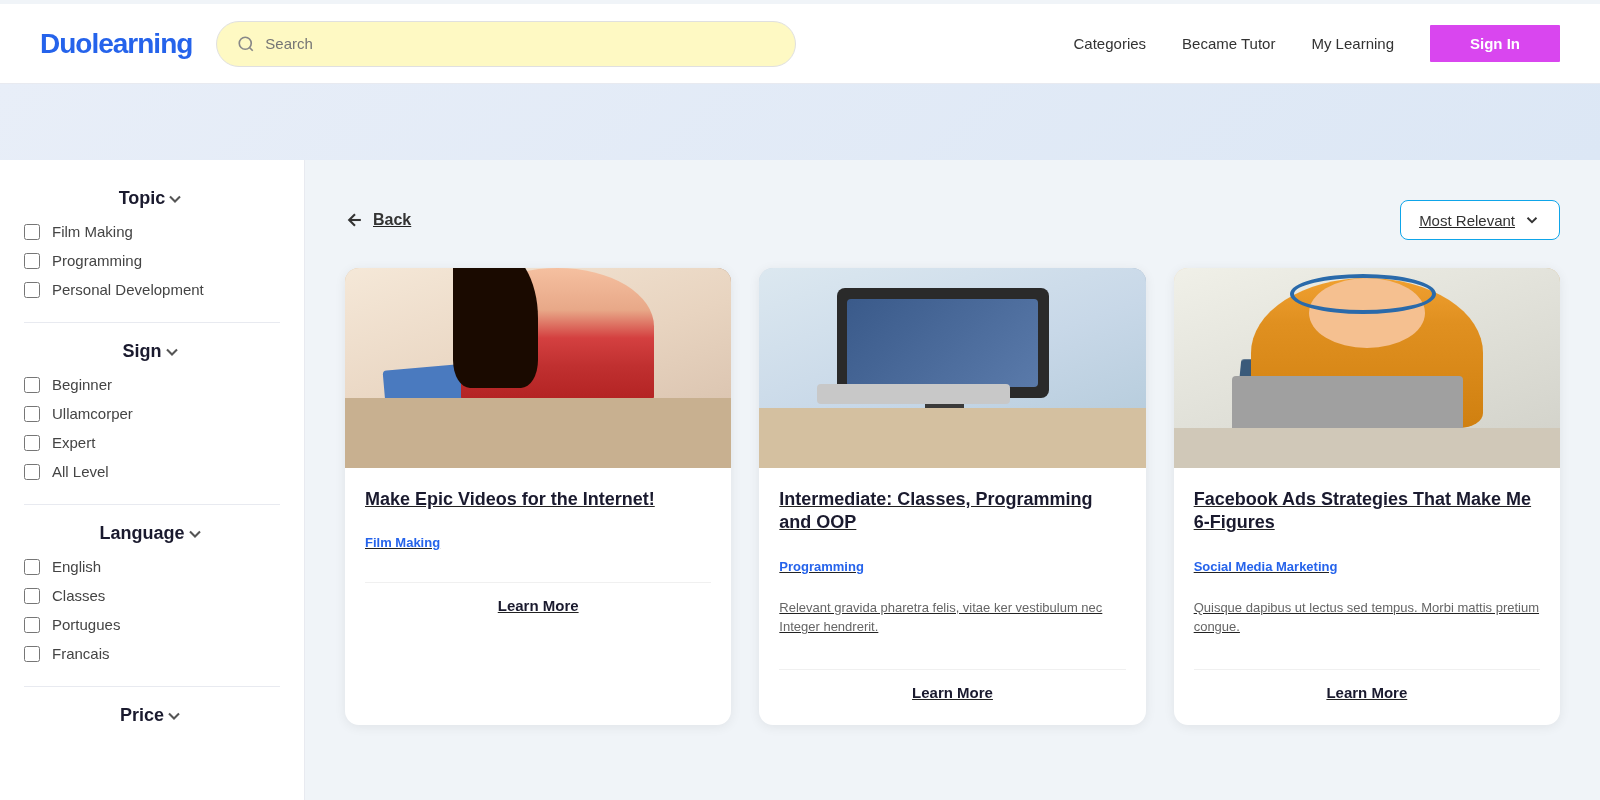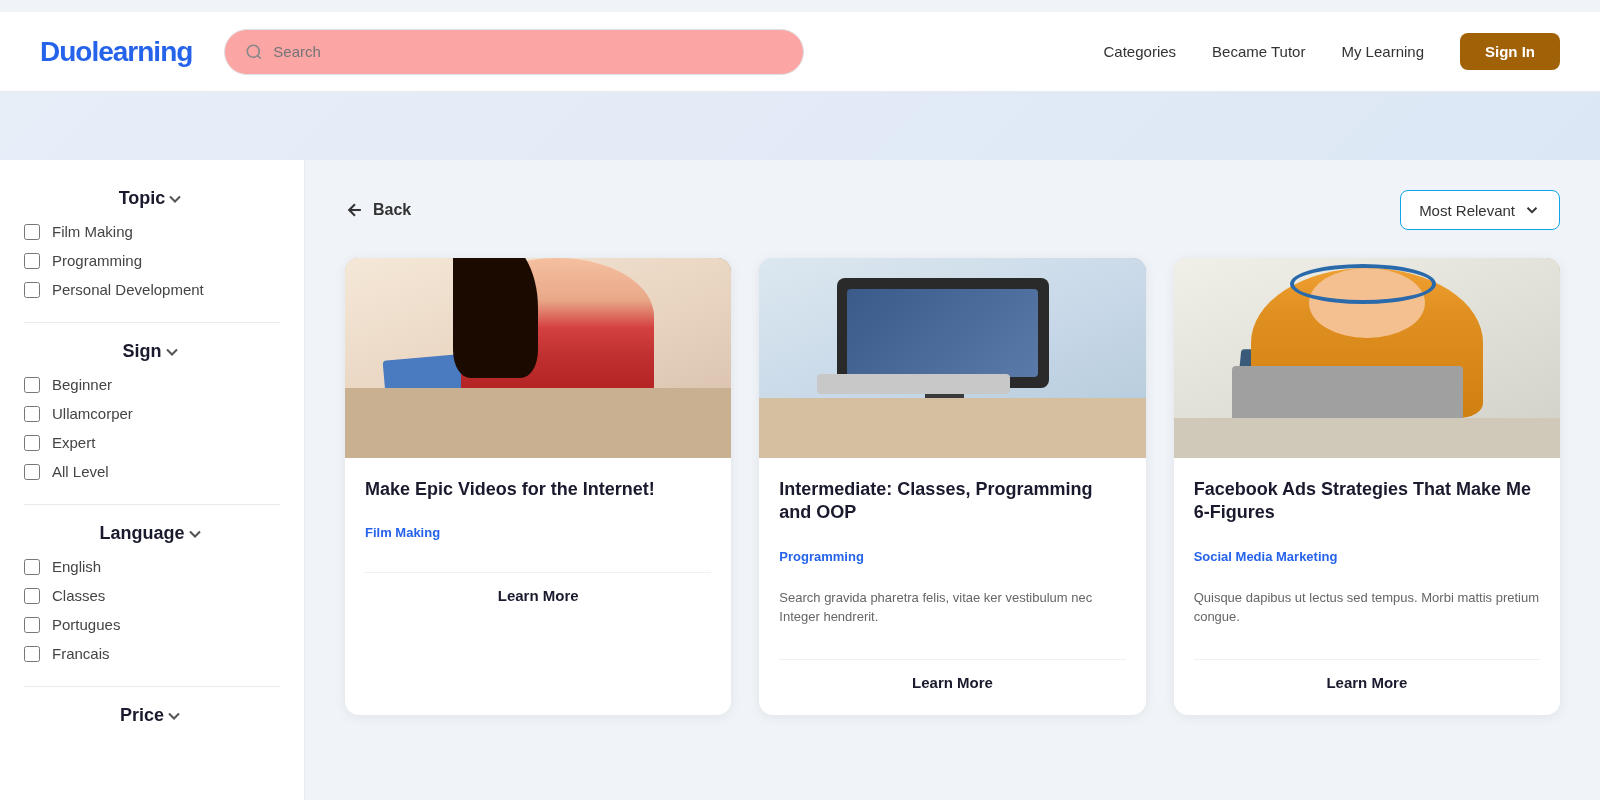--- a/index.html
+++ b/index.html
@@ -5,39 +5,39 @@
     * { box-sizing: border-box; margin: 0; padding: 0; }
     body { font-family: 'Segoe UI', Arial, sans-serif; background: #f0f4f8; color: #222; }
 
     
     .navbar {
       background: #fff;
       height: 80px;
       display: flex;
       align-items: center;
       padding: 0 40px;
-      gap: 32px;
+      gap: 24px;
       border-bottom: 1px solid #e8eaf0;
       position: sticky;
-      top: 12px;
+      top: 4px;
       z-index: 100;
     }
     .logo {
       font-size: 28px;
       font-weight: 800;
       color: #2563eb;
       letter-spacing: -1px;
       white-space: nowrap;
     }
     .search-bar {
       flex: 1;
       max-width: 580px;
       display: flex;
       align-items: center;
-      background: #fca5a5;
+      background: #fef9c3;
       border-radius: 30px;
       padding: 0 20px;
       height: 46px;
       gap: 10px;
       border: 1px solid #e0e0e0;
     }
     .search-bar input {
       border: none;
       background: transparent;
       font-size: 15px;
@@ -53,25 +53,25 @@
       margin-left: auto;
     }
     .nav-link {
       font-size: 15px;
       color: #333;
       cursor: pointer;
       white-space: nowrap;
       text-decoration: none;
     }
     .btn-signin {
-      background: #a16207;
+      background: #d946ef;
       color: #fff;
       border: none;
-      border-radius: 8px;
-      padding: 10px 25px;
+      border-radius: 1px;
+      padding: 10px 40px;
       font-size: 15px;
       font-weight: 600;
       cursor: pointer;
       white-space: nowrap;
     }
 
     
     .hero-band {
       height: 80px;
       background: linear-gradient(135deg, #e8eef8 0%, #dce7f5 100%);
@@ -129,21 +129,22 @@
       accent-color: #2563eb;
     }
     .checkbox-label {
       font-size: 15px;
       color: #444;
     }
 
     
     .content-area {
       flex: 1;
-      padding: 30px 40px;
+      padding: 40px 40px;
+      text-decoration: underline;
     }
     .content-toolbar {
       display: flex;
       align-items: center;
       justify-content: space-between;
       margin-bottom: 28px;
     }
     .back-btn {
       display: flex;
       align-items: center;
@@ -412,21 +413,21 @@
               <div class="scene2-screen"></div>
             </div>
             <div class="scene2-stand"></div>
             <div class="scene2-keyboard"></div>
             <div class="scene2-desk"></div>
           </div>
         </div>
         <div class="card-body">
           <div class="card-title">Intermediate: Classes, Programming and OOP</div>
           <div class="card-category">Programming</div>
-          <div class="card-desc">Search gravida pharetra felis, vitae ker vestibulum nec Integer hendrerit.</div>
+          <div class="card-desc">Relevant gravida pharetra felis, vitae ker vestibulum nec Integer hendrerit.</div>
           <div class="card-learn-more">Learn More</div>
         </div>
       </div>
 
       <div class="course-card">
         <div class="card-image card-img-3">
           <div class="scene">
             <div class="scene3-bg"></div>
             <div class="scene3-screen"></div>
             <div class="scene3-person"></div>

